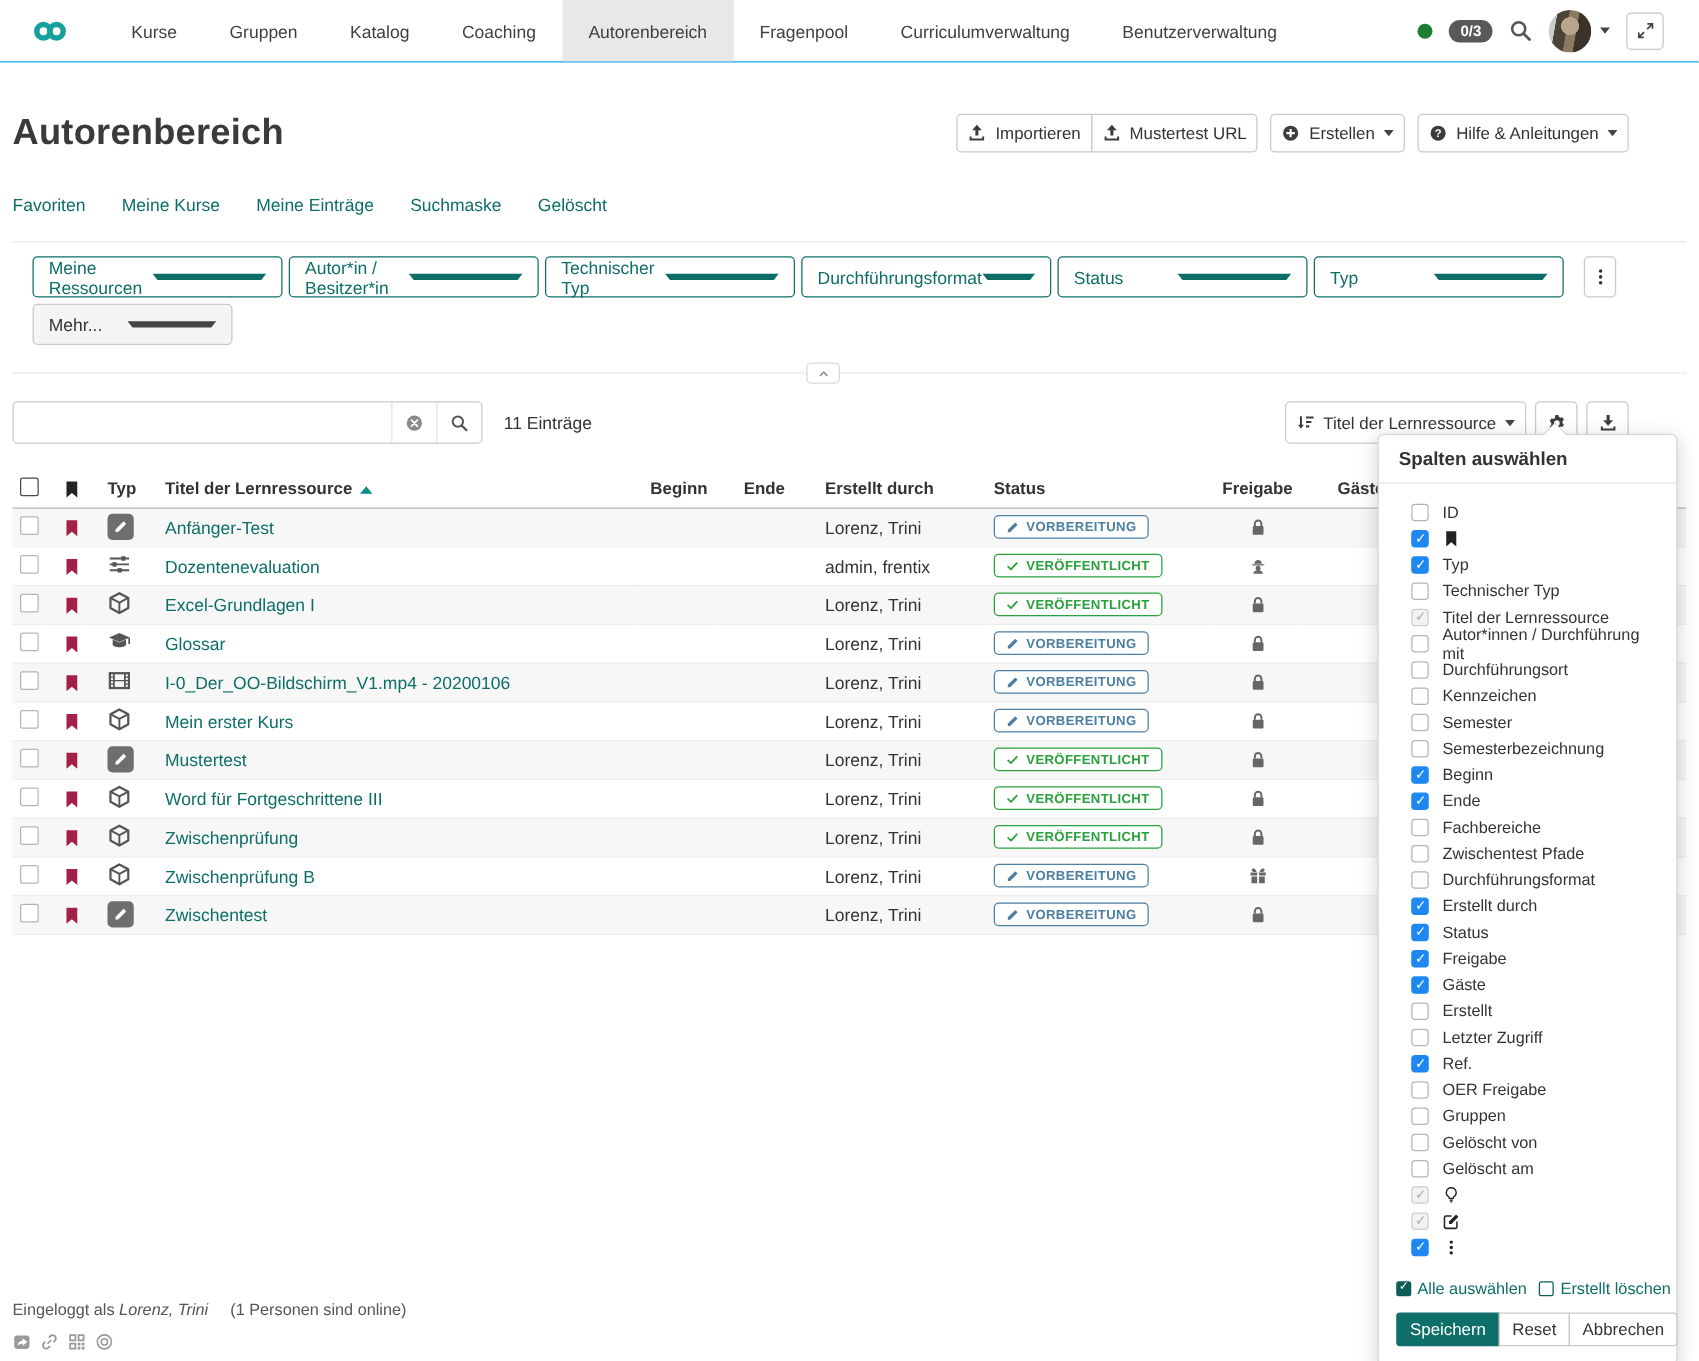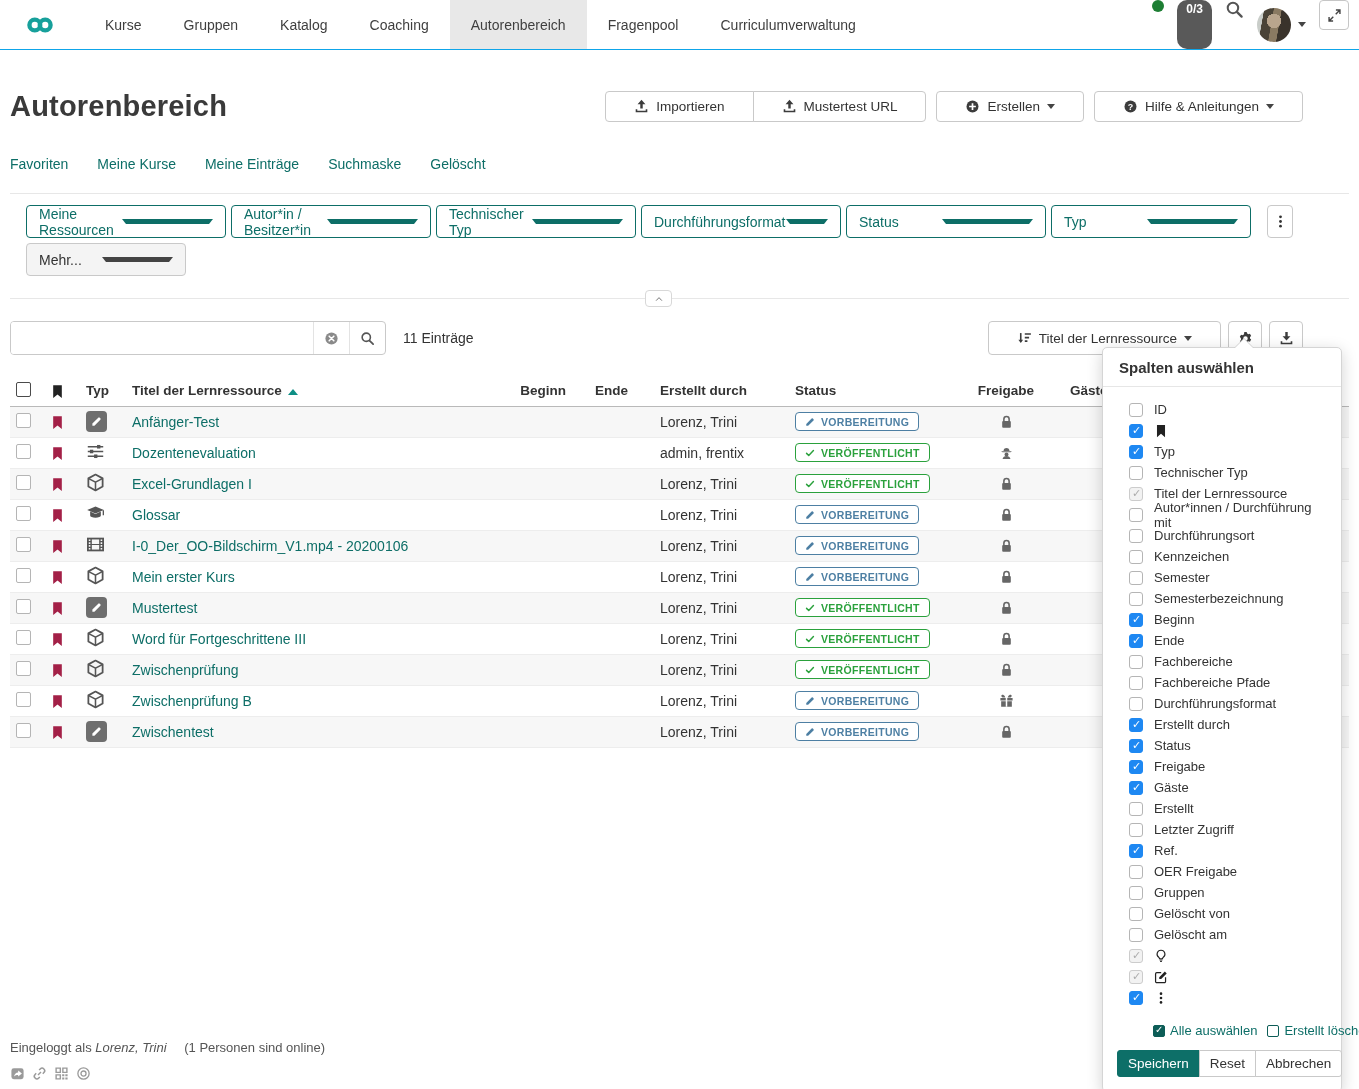--- a/index.html
+++ b/index.html
@@ -13,41 +13,41 @@
   .ic.sm { width: 11px; height: 11px; }
   .ic.xs { width: 10px; height: 10px; }
 
   
   .navbar { height: 50px; display: flex; align-items: stretch; border-bottom: 1px solid #0ea5e9; background: #fff; }
   .nav-logo { display: flex; align-items: center; padding: 0 22px 0 18px; color: #17a09b; }
   .nav-logo svg { width: 44px; height: 26px; }
   .nav-tabs { display: flex; align-items: stretch; }
   .nav-tab { display: flex; align-items: center; padding: 0 21px; color: #3f3f3f; cursor: pointer; white-space: nowrap; }
   .nav-tab.active { background: #e8e8e8; }
-  .nav-right { margin-left: auto; display: flex; gap: 13px; padding-right: 10px; }
+  .nav-right { margin-left: auto; display: flex; align-items: center; gap: 13px; padding-right: 28px; }
   .presence-dot { width: 12px; height: 12px; border-radius: 50%; background: #1e7e34; }
   .chat-badge { background: #595959; color: #fff; font-size: 12px; font-weight: bold; border-radius: 10px; padding: 2px 9px; }
   .nav-search { color: #555; }
   .nav-search .ic { width: 19px; height: 19px; }
   .avatar-wrap { display: flex; align-items: center; gap: 7px; }
   .avatar { width: 34px; height: 34px; border-radius: 50%; overflow: hidden;
     background:
       radial-gradient(circle at 50% 38%, #b9a58d 0 26%, transparent 27%),
       linear-gradient(100deg, #c9cdc9 0 18%, #4a4337 19% 42%, #8a7a62 43% 62%, #3a332b 63% 100%); }
   .caret { width: 0; height: 0; border-left: 4.5px solid transparent; border-right: 4.5px solid transparent; border-top: 5px solid #444; display: inline-block; }
   .caret.teal { border-top-color: #0d6e67; }
   .fullscreen-btn { width: 30px; height: 30px; border: 1px solid #c6c6c6; border-radius: 4px; background: #fff; display: flex; align-items: center; justify-content: center; color: #444; }
 
   
   .main { padding: 0 10px; }
   .page-head { display: flex; align-items: center; justify-content: space-between; margin-top: 40px; padding-right: 46px; }
   h1 { font-size: 29px; font-weight: bold; color: #3a3a3a; letter-spacing: .2px; }
   .head-btns { display: flex; align-items: center; }
   .btn { height: 31px; background: #fff; border: 1px solid #c9c9c9; border-radius: 4px; color: #333;
-    font-size: 13.5px; padding: 0 28px; display: inline-flex; align-items: center; gap: 7px; cursor: pointer; white-space: nowrap; }
+    font-size: 13.5px; padding: 0 8px; display: inline-flex; align-items: center; gap: 7px; cursor: pointer; white-space: nowrap; }
   .btn .ic { color: #3c3c3c; }
   .btn-group { display: flex; }
   .btn-group .btn:first-child { border-radius: 4px 0 0 4px; }
   .btn-group .btn:last-child { border-radius: 0 4px 4px 0; margin-left: -1px; }
   .gap10 { margin-left: 10px; }
 
   .section-links { display: flex; gap: 29px; margin-top: 33px; padding-bottom: 21px; border-bottom: 1px solid #e7e7e7; }
   .slink { color: #0d6e67; cursor: pointer; }
 
   .filters { margin-top: 11px; position: relative; padding-right: 46px; }
@@ -111,21 +111,21 @@
   .panel::after  { content: ""; position: absolute; top: -9px;  left: 132px; border: 9px solid transparent; border-bottom: 9px solid #fff; border-top: none; }
   .panel-title { font-size: 15px; font-weight: bold; padding: 11px 16px 10px; border-bottom: 1px solid #e6e6e6; color: #333; }
   .panel-list { padding: 12px 14px 6px; }
   .p-item { display: flex; align-items: center; gap: 11px; height: 21px; font-size: 13px; color: #333; padding-left: 12px; }
   .pcb { width: 14px; height: 14px; border-radius: 3px; border: 1px solid #b5b5b5; background: #fff; position: relative; flex: none; }
   .pcb.on { background: #1e88f2; border-color: #1e88f2; }
   .pcb.on::after { content: "✓"; position: absolute; left: 2px; top: -1px; color: #fff; font-size: 11px; font-weight: bold; }
   .pcb.dis { background: #f2f2f2; border-color: #ccc; }
   .pcb.dis::after { content: "✓"; position: absolute; left: 2px; top: -1px; color: #ababab; font-size: 11px; }
   .p-item .ic { color: #222; width: 14px; height: 14px; }
-  .panel-links { display: flex; gap: 10px; padding: 9px 14px 8px; font-size: 13px; align-items: center; margin-left: 36px; }
+  .panel-links { display: flex; gap: 10px; padding: 9px 14px 8px; font-size: 13px; align-items: center; }
   .plink { color: #0d6e67; display: inline-flex; align-items: center; gap: 5px; cursor: pointer; white-space: nowrap; }
   .mini-cb { width: 12px; height: 12px; border: 1.5px solid #0d5d57; border-radius: 2px; display: inline-block; position: relative; flex: none; }
   .mini-cb.filled { background: #0d5d57; }
   .mini-cb.filled::after { content: "✓"; position: absolute; left: 1px; top: -2px; color: #fff; font-size: 10px; font-weight: bold; }
   .panel-btns { display: flex; padding: 4px 14px 14px; }
   .pbtn { height: 27px; font-size: 13.5px; padding: 0 10px; border: 1px solid #c9c9c9; background: #fff; color: #333; cursor: pointer; font-family: inherit; }
   .pbtn.primary { background: #0d6f68; border-color: #0d6f68; color: #fff; border-radius: 3px 0 0 3px; }
   .pbtn + .pbtn { margin-left: -1px; }
   .pbtn:last-child { border-radius: 0 3px 3px 0; }
 
@@ -274,20 +274,21 @@
       </svg>
     </div>
   <nav class="nav-tabs">
       <span class="nav-tab">Kurse</span>
       <span class="nav-tab">Gruppen</span>
       <span class="nav-tab">Katalog</span>
       <span class="nav-tab">Coaching</span>
       <span class="nav-tab active">Autorenbereich</span>
       <span class="nav-tab">Fragenpool</span>
       <span class="nav-tab">Curriculumverwaltung</span>
+      <span class="nav-tab">Benutzerverwaltung</span>
     </nav>
   <div class="nav-right">
     <span class="presence-dot"></span>
     <span class="chat-badge">0/3</span>
     <span class="nav-search"><svg class="ic" viewBox="0 0 16 16">
           <use href="#i-search"></use>
         </svg></span>
     <span class="avatar-wrap">
       <span class="avatar"></span>
       <span class="caret"></span>
@@ -786,21 +787,21 @@
       <div class="p-item">
         <span class="pcb on"></span>
         <span>Ende</span>
       </div>
       <div class="p-item">
         <span class="pcb "></span>
         <span>Fachbereiche</span>
       </div>
       <div class="p-item">
         <span class="pcb "></span>
-        <span>Fachbereiche Pfade</span>
+        <span>Zwischentest Pfade</span>
       </div>
       <div class="p-item">
         <span class="pcb "></span>
         <span>Durchführungsformat</span>
       </div>
       <div class="p-item">
         <span class="pcb on"></span>
         <span>Erstellt durch</span>
       </div>
       <div class="p-item">

